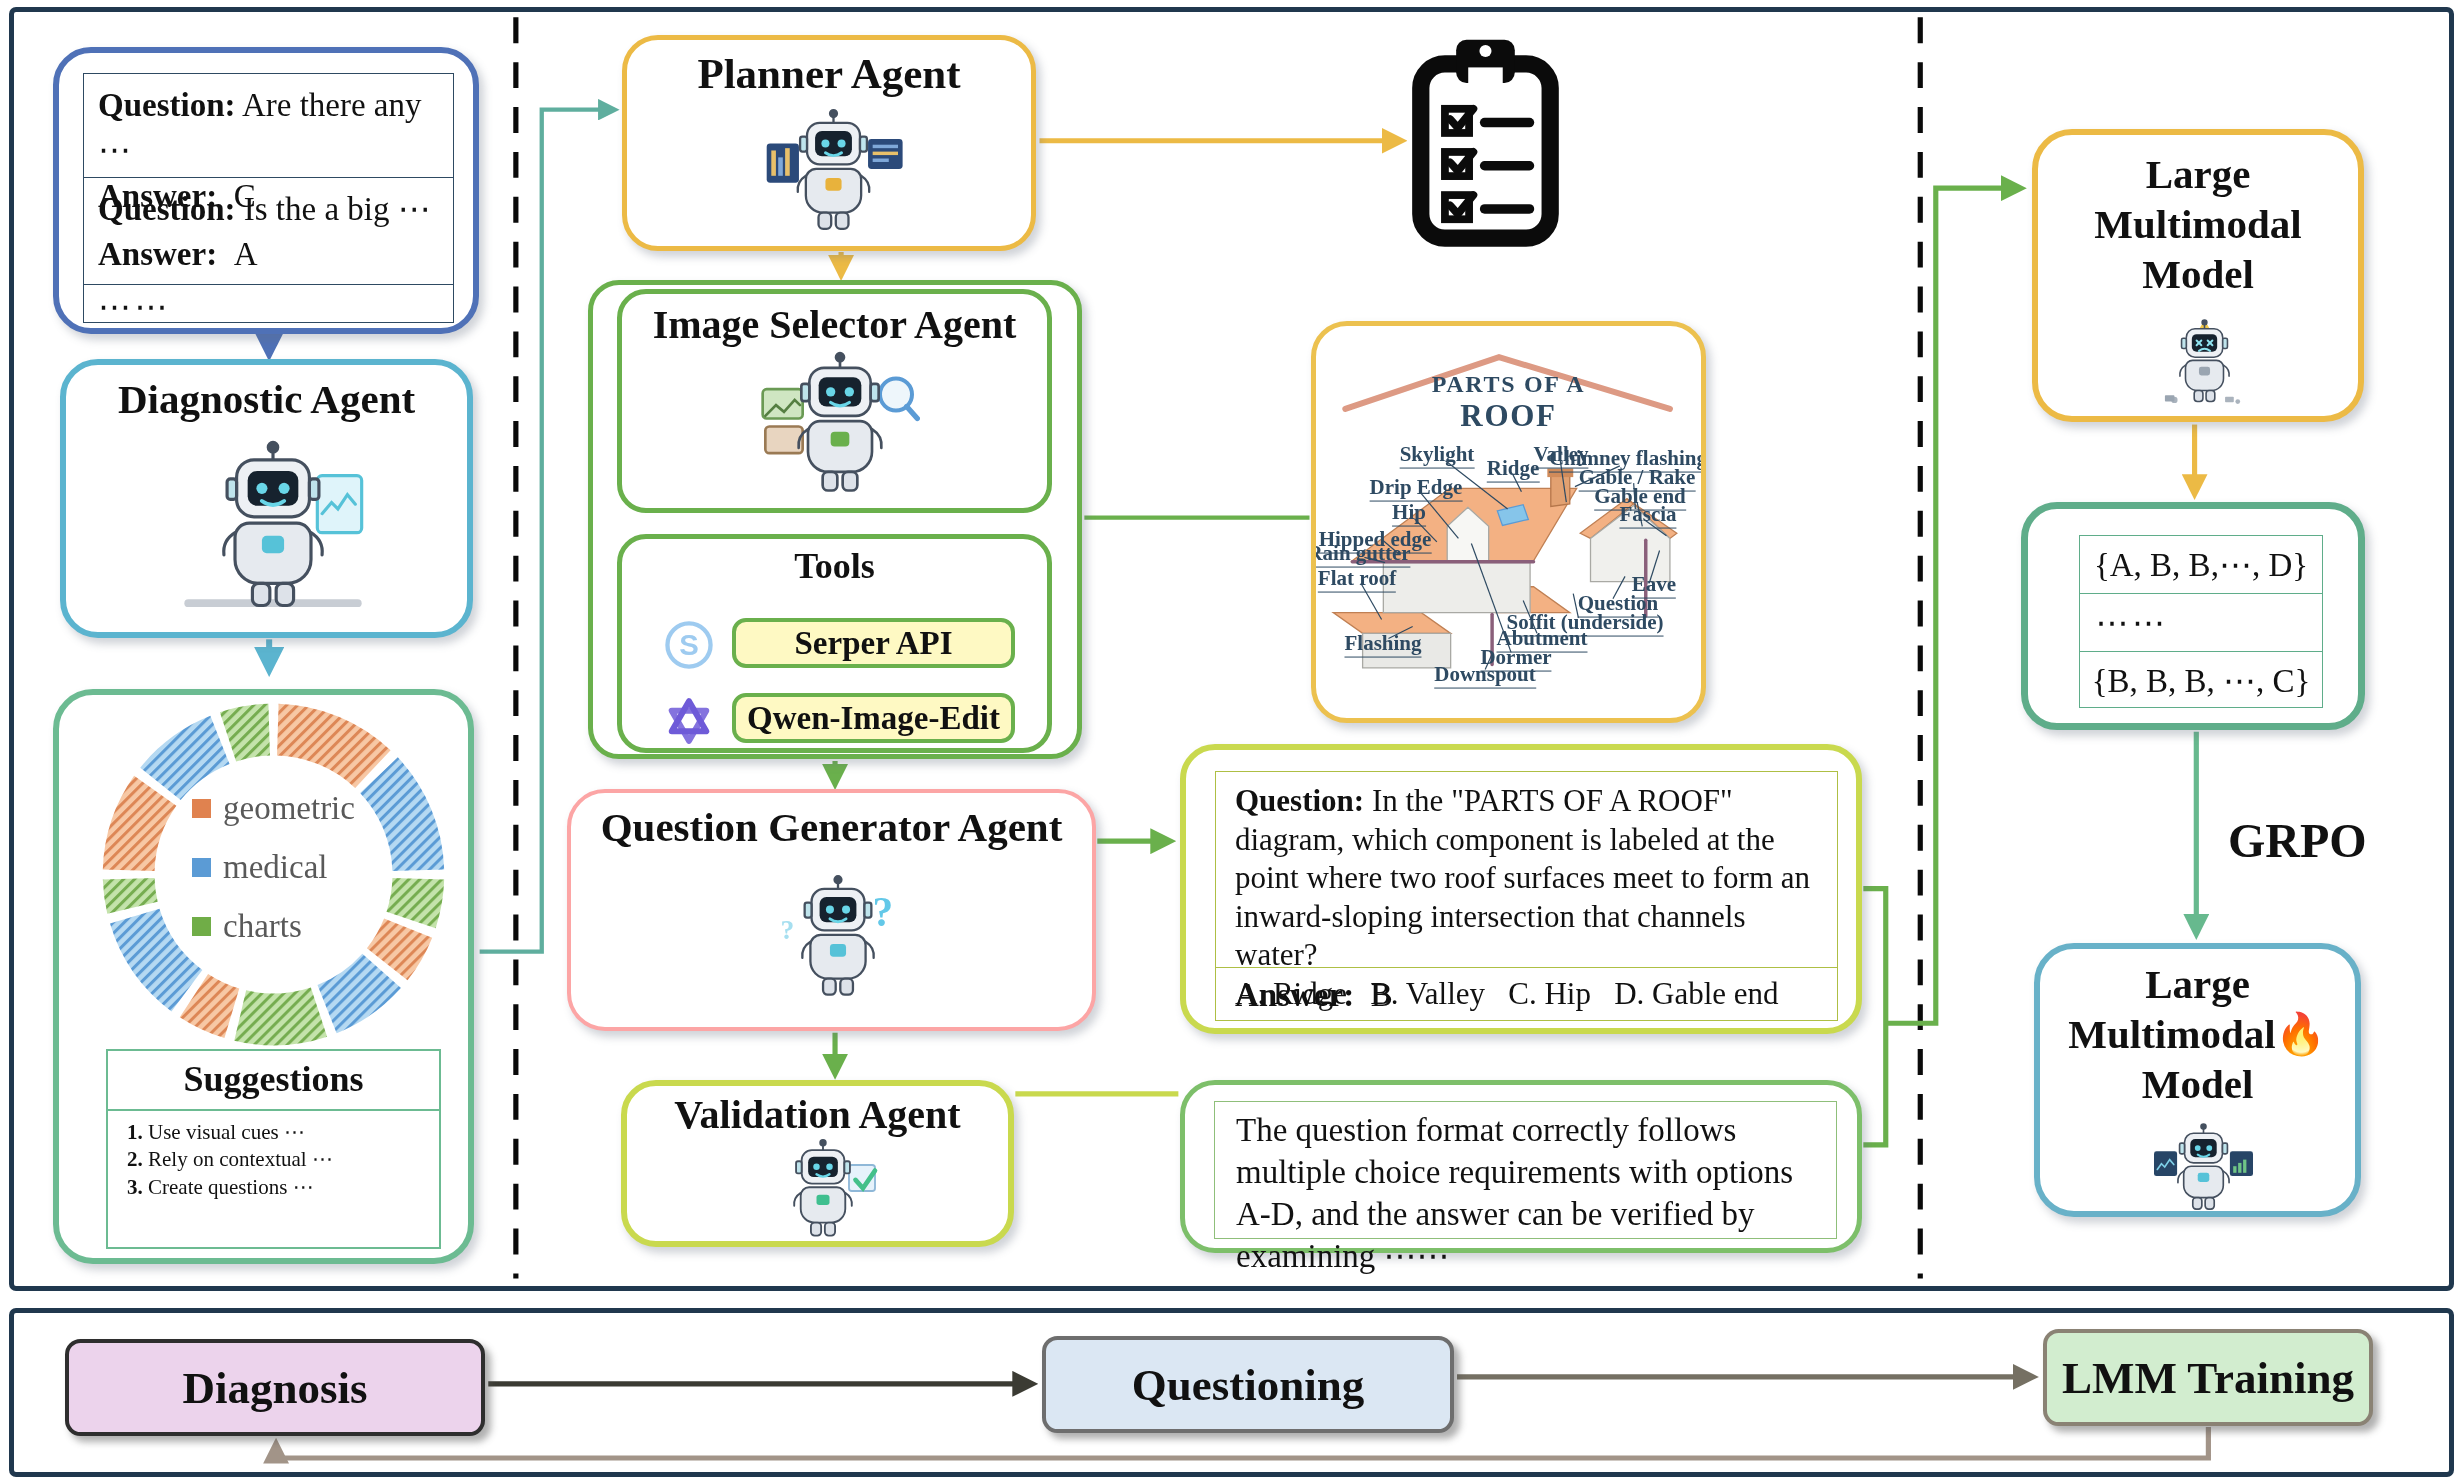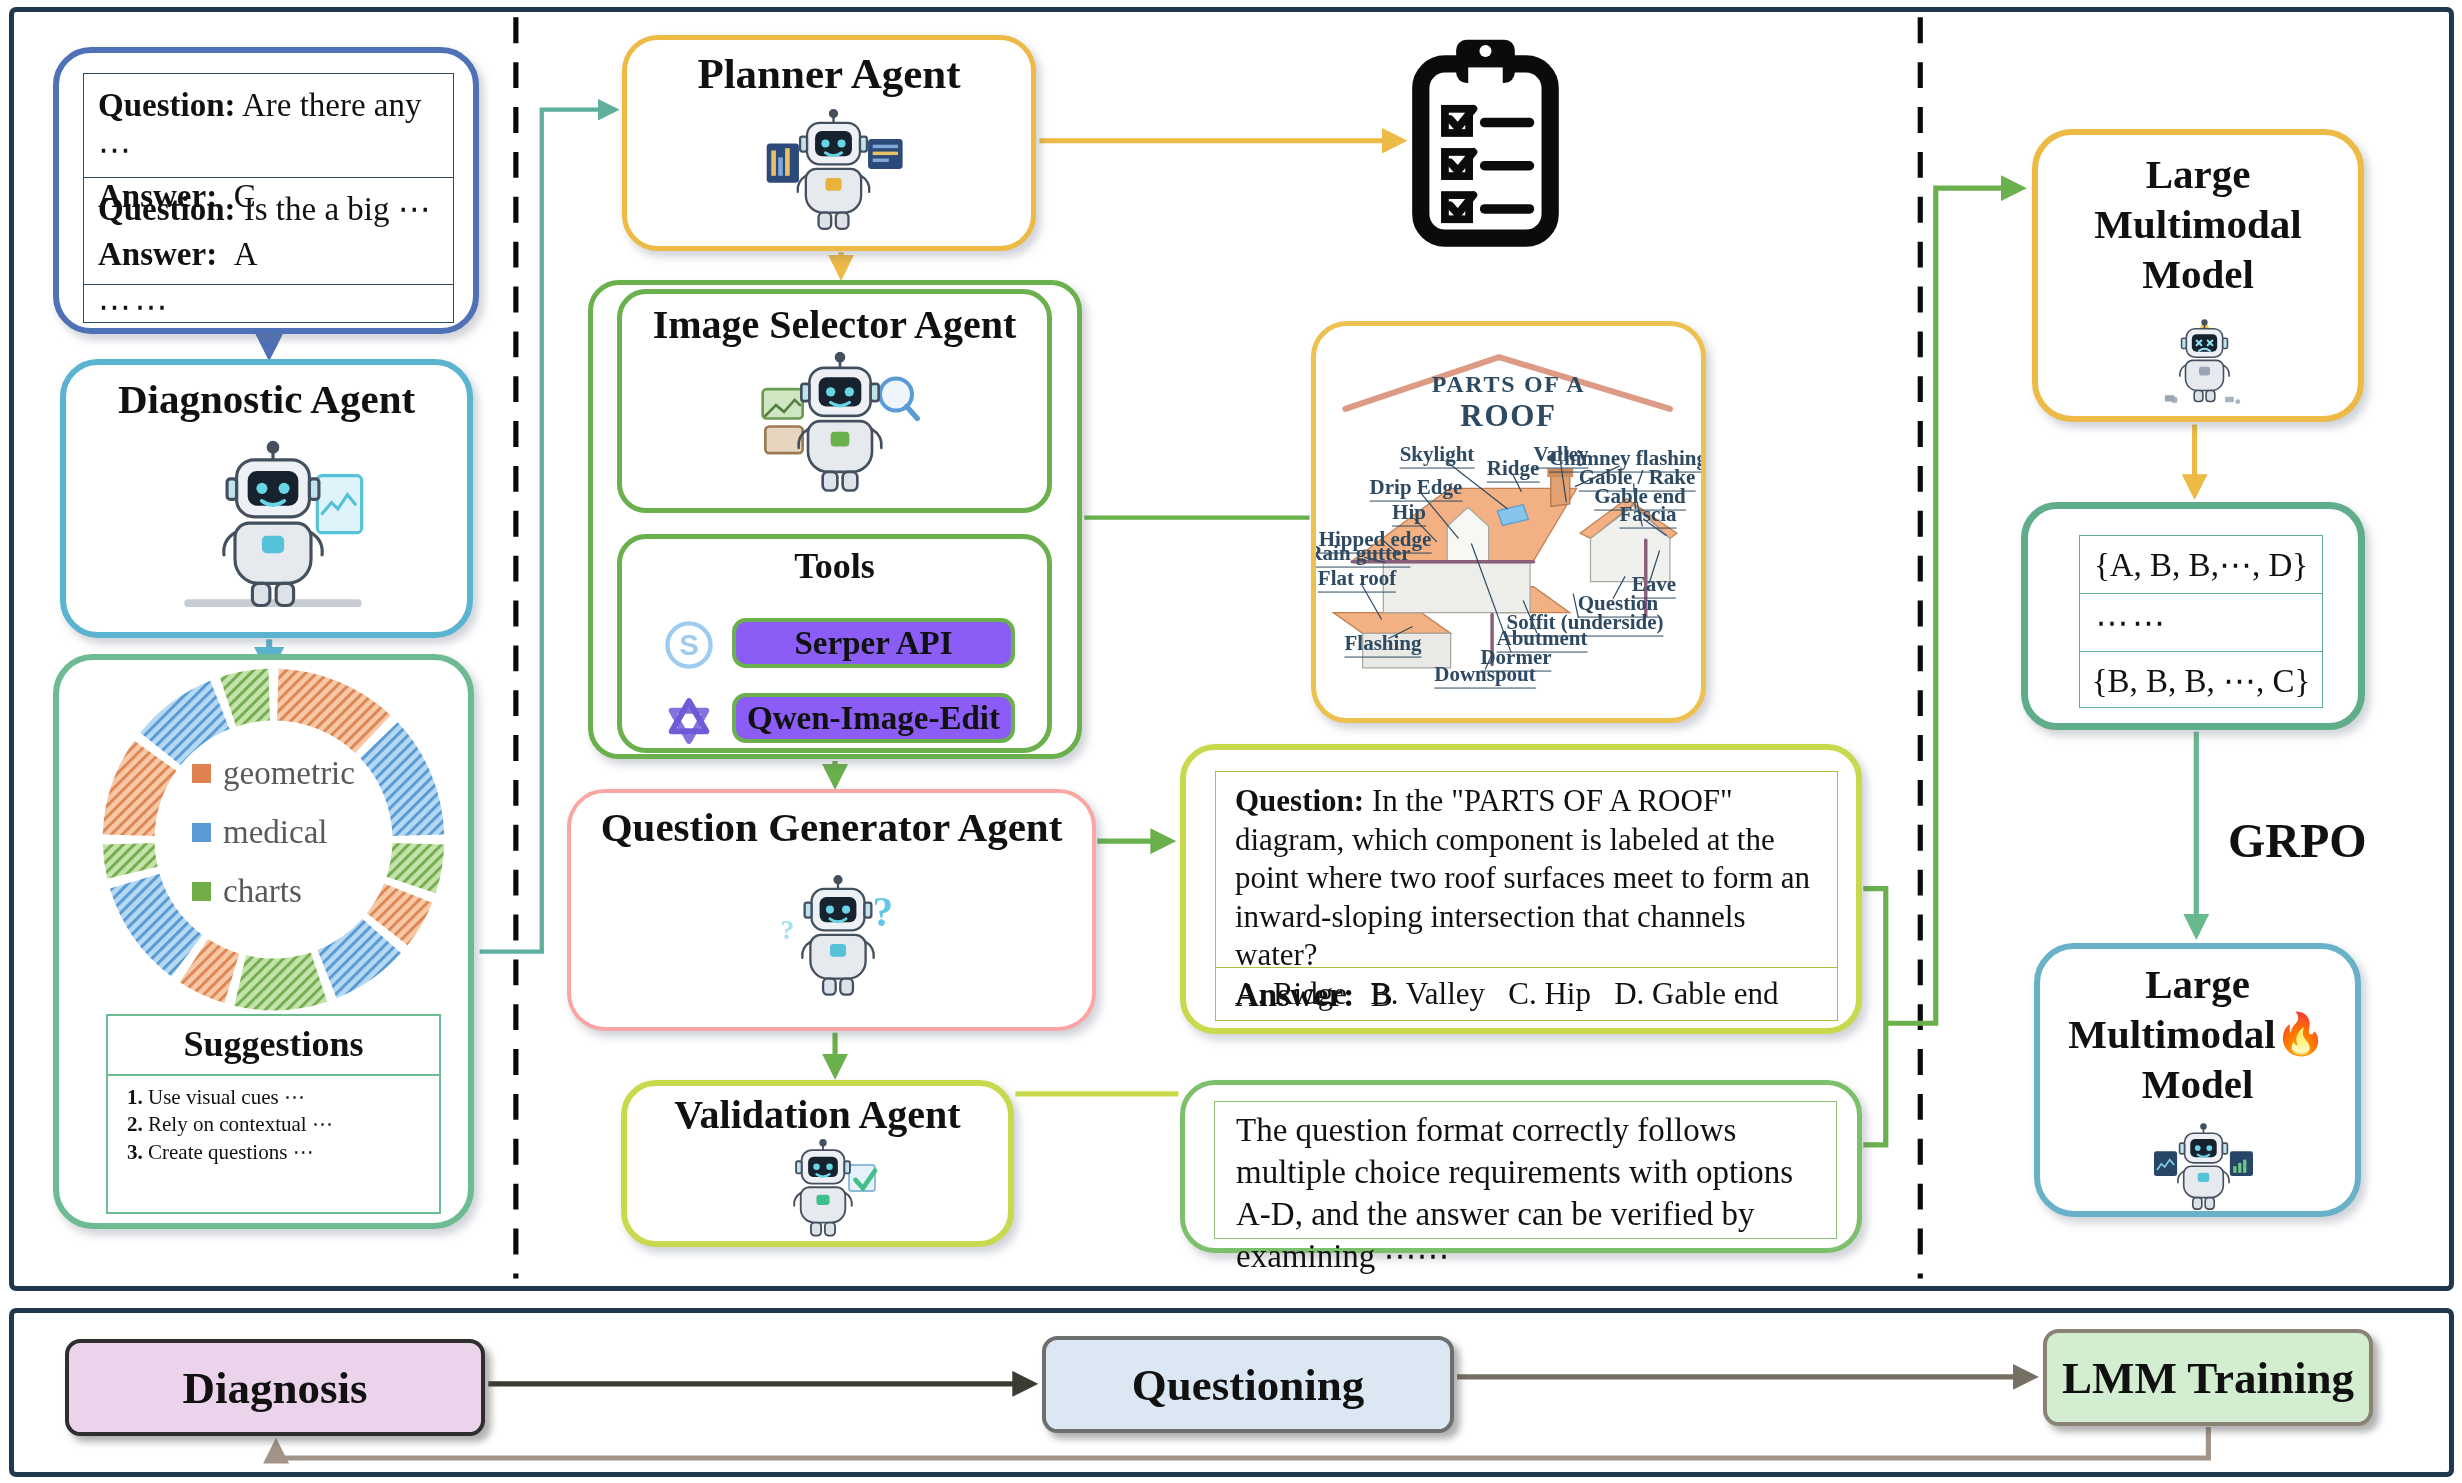--- a/index.html
+++ b/index.html
@@ -12,34 +12,34 @@
   .shadow{box-shadow:4.3px 5.2px 8.6px rgba(100,110,125,.30)}
   .agent-title{font-weight:bold;text-align:center;line-height:1.12}
   .robot-slot{position:absolute}
   
   .qa-box{left:53px;top:47px;width:426px;height:287px;border:6px solid #4f71b7;border-radius:38px}
   .qa-table{position:absolute;left:24px;top:20px;width:371px;height:250px;border:1.7px solid #2e4a62;background:#fff}
   .qa-row{border-bottom:1.7px solid #2e4a62;padding:8.6px 0 0 14px;font-size:33px;line-height:1.38}
   .qa-row b{font-weight:bold}
   .qa-row:last-child{border-bottom:none}
   .diag-box{left:60px;top:359px;width:413px;height:279px;border:6px solid #5bb4cf;border-radius:38px}
-  .green-box{left:53px;top:654px;width:421px;height:575px;border:6px solid #6cbb92;border-radius:40px}
+  .green-box{left:53px;top:689px;width:421px;height:575px;border:6px solid #6cbb92;border-radius:40px}
   .legend{position:absolute;z-index:12;display:flex;align-items:center;gap:12px;font-size:33px;color:#595959}
   .legend .sq{width:19px;height:19px;display:inline-block}
   .sugg{position:absolute;left:47px;top:354px;width:335px;height:200px;border:2.6px solid #6cbb92;background:#fff}
   .sugg-head{font-size:36px;font-weight:bold;text-align:center;border-bottom:2.6px solid #6cbb92;padding:7px 0 8.6px}
   .sugg-items{padding:8.6px 0 0 19px;font-size:21px;line-height:1.3}
   .sugg-items div b{font-weight:bold}
   
   .planner-box{left:622px;top:35px;width:414px;height:216px;border:5.2px solid #ecba45;border-radius:36px}
   .container-box{left:588px;top:280px;width:494px;height:479px;border:5.2px solid #6ab04c;border-radius:31px}
   .is-box{position:absolute;left:24px;top:4.3px;width:435px;height:224px;border:5.2px solid #6ab04c;border-radius:29px;background:#fff}
   .tools-box{position:absolute;left:24px;top:249px;width:435px;height:219px;border:5.2px solid #6ab04c;border-radius:29px;background:#fff}
   .tool-pill{position:absolute;width:283px;height:50px;border:4.3px solid #6ab04c;border-radius:14px;
-             display:flex;align-items:center;justify-content:center;font-size:33px;font-weight:bold;background:#8b5cf6}
+             display:flex;align-items:center;justify-content:center;font-size:33px;font-weight:bold;background:#fef9c3}
   .tool-icon{position:absolute;width:50px;height:50px}
   .qg-box{left:567px;top:789px;width:529px;height:242px;border:4px solid #fca5a5;border-radius:38px}
   .val-box{left:621px;top:1080px;width:393px;height:167px;border:6px solid #c9d94e;border-radius:35px}
   .qout-box{left:1180px;top:744px;width:682px;height:290px;border:6px solid #c9d94e;border-radius:35px}
   .qout-inner{position:absolute;left:29px;top:21px;width:623px;height:250px;border:1.7px solid #aebf44;background:#fff}
   .qout-q{padding:10.4px 19px 0;font-size:31px;line-height:1.24;height:196px;border-bottom:1.7px solid #aebf44}
   .qout-a{padding:8.6px 19px;font-size:33px}
   .vout-box{left:1180px;top:1080px;width:682px;height:173px;border:5.2px solid #7dbf6a;border-radius:35px}
   .vout-inner{position:absolute;left:29px;top:15.5px;width:623px;height:138px;border:1.7px solid #8fbf7a;
               background:#fff;padding:7px 21px;font-size:33px;line-height:1.28}

